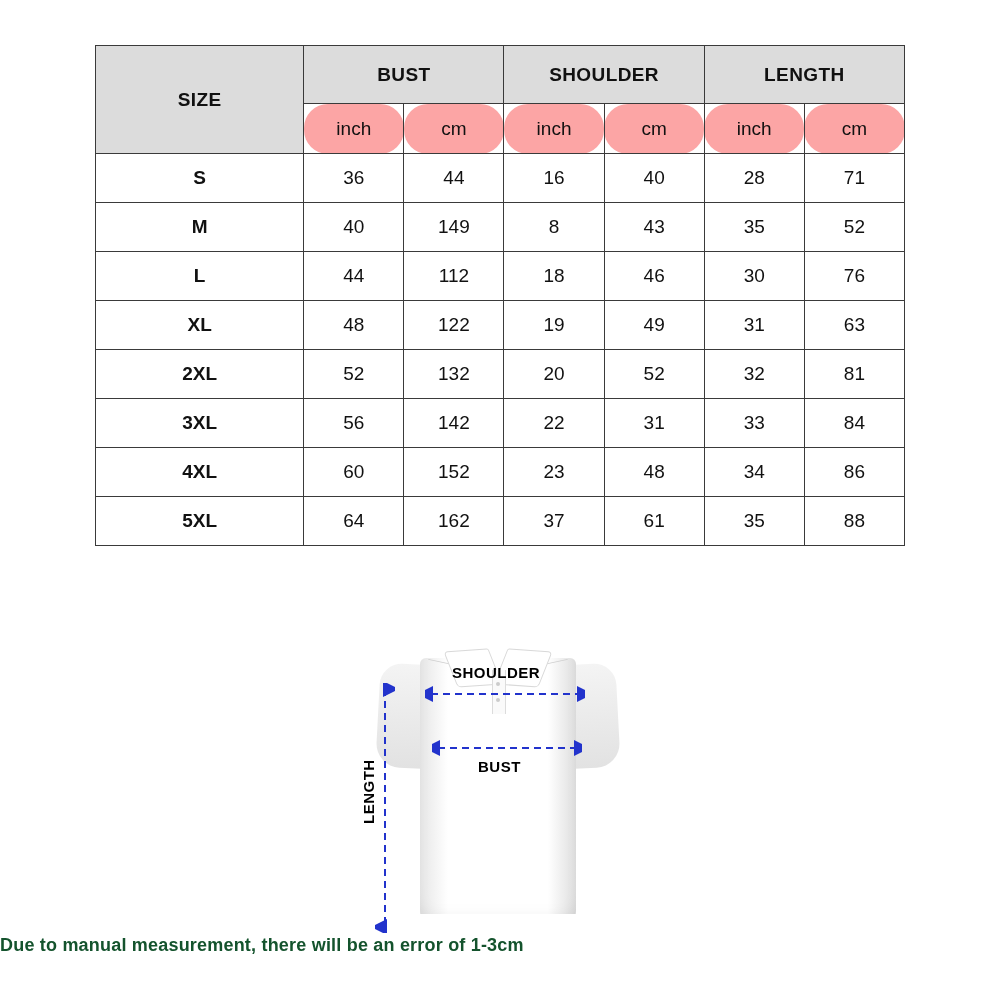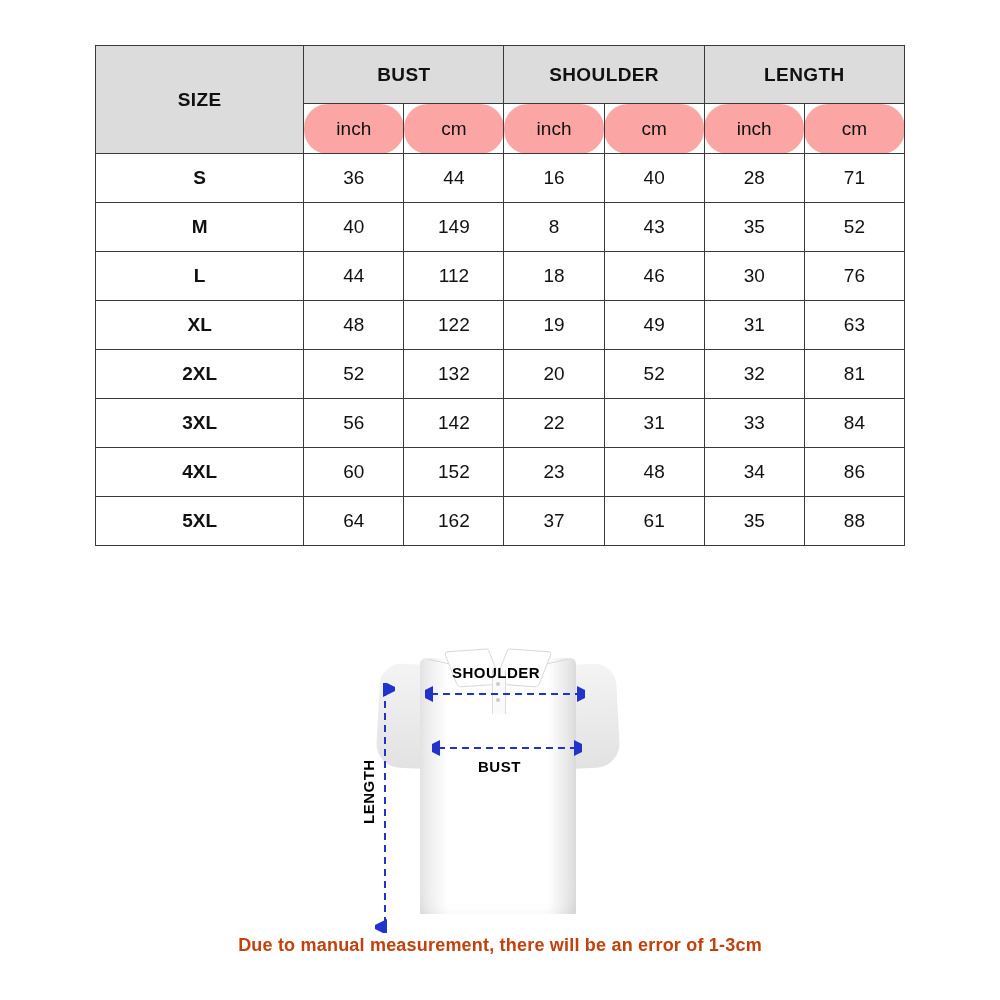--- a/index.html
+++ b/index.html
@@ -219,22 +219,21 @@
 
   .arrow-shoulder, .arrow-bust, .arrow-length {
     position: absolute;
   }
 
   .note {
     position: absolute;
     left: 0;
     top: 935px;
     width: 1000px;
-    text-align: center;
-    color: #c2410c;
+    color: #14532d;
     font-weight: bold;
     font-size: 18px;
     letter-spacing: 0.2px;
   }
 </style>
 </head>
 <body>
 
 <div class="chart-wrap">
 

